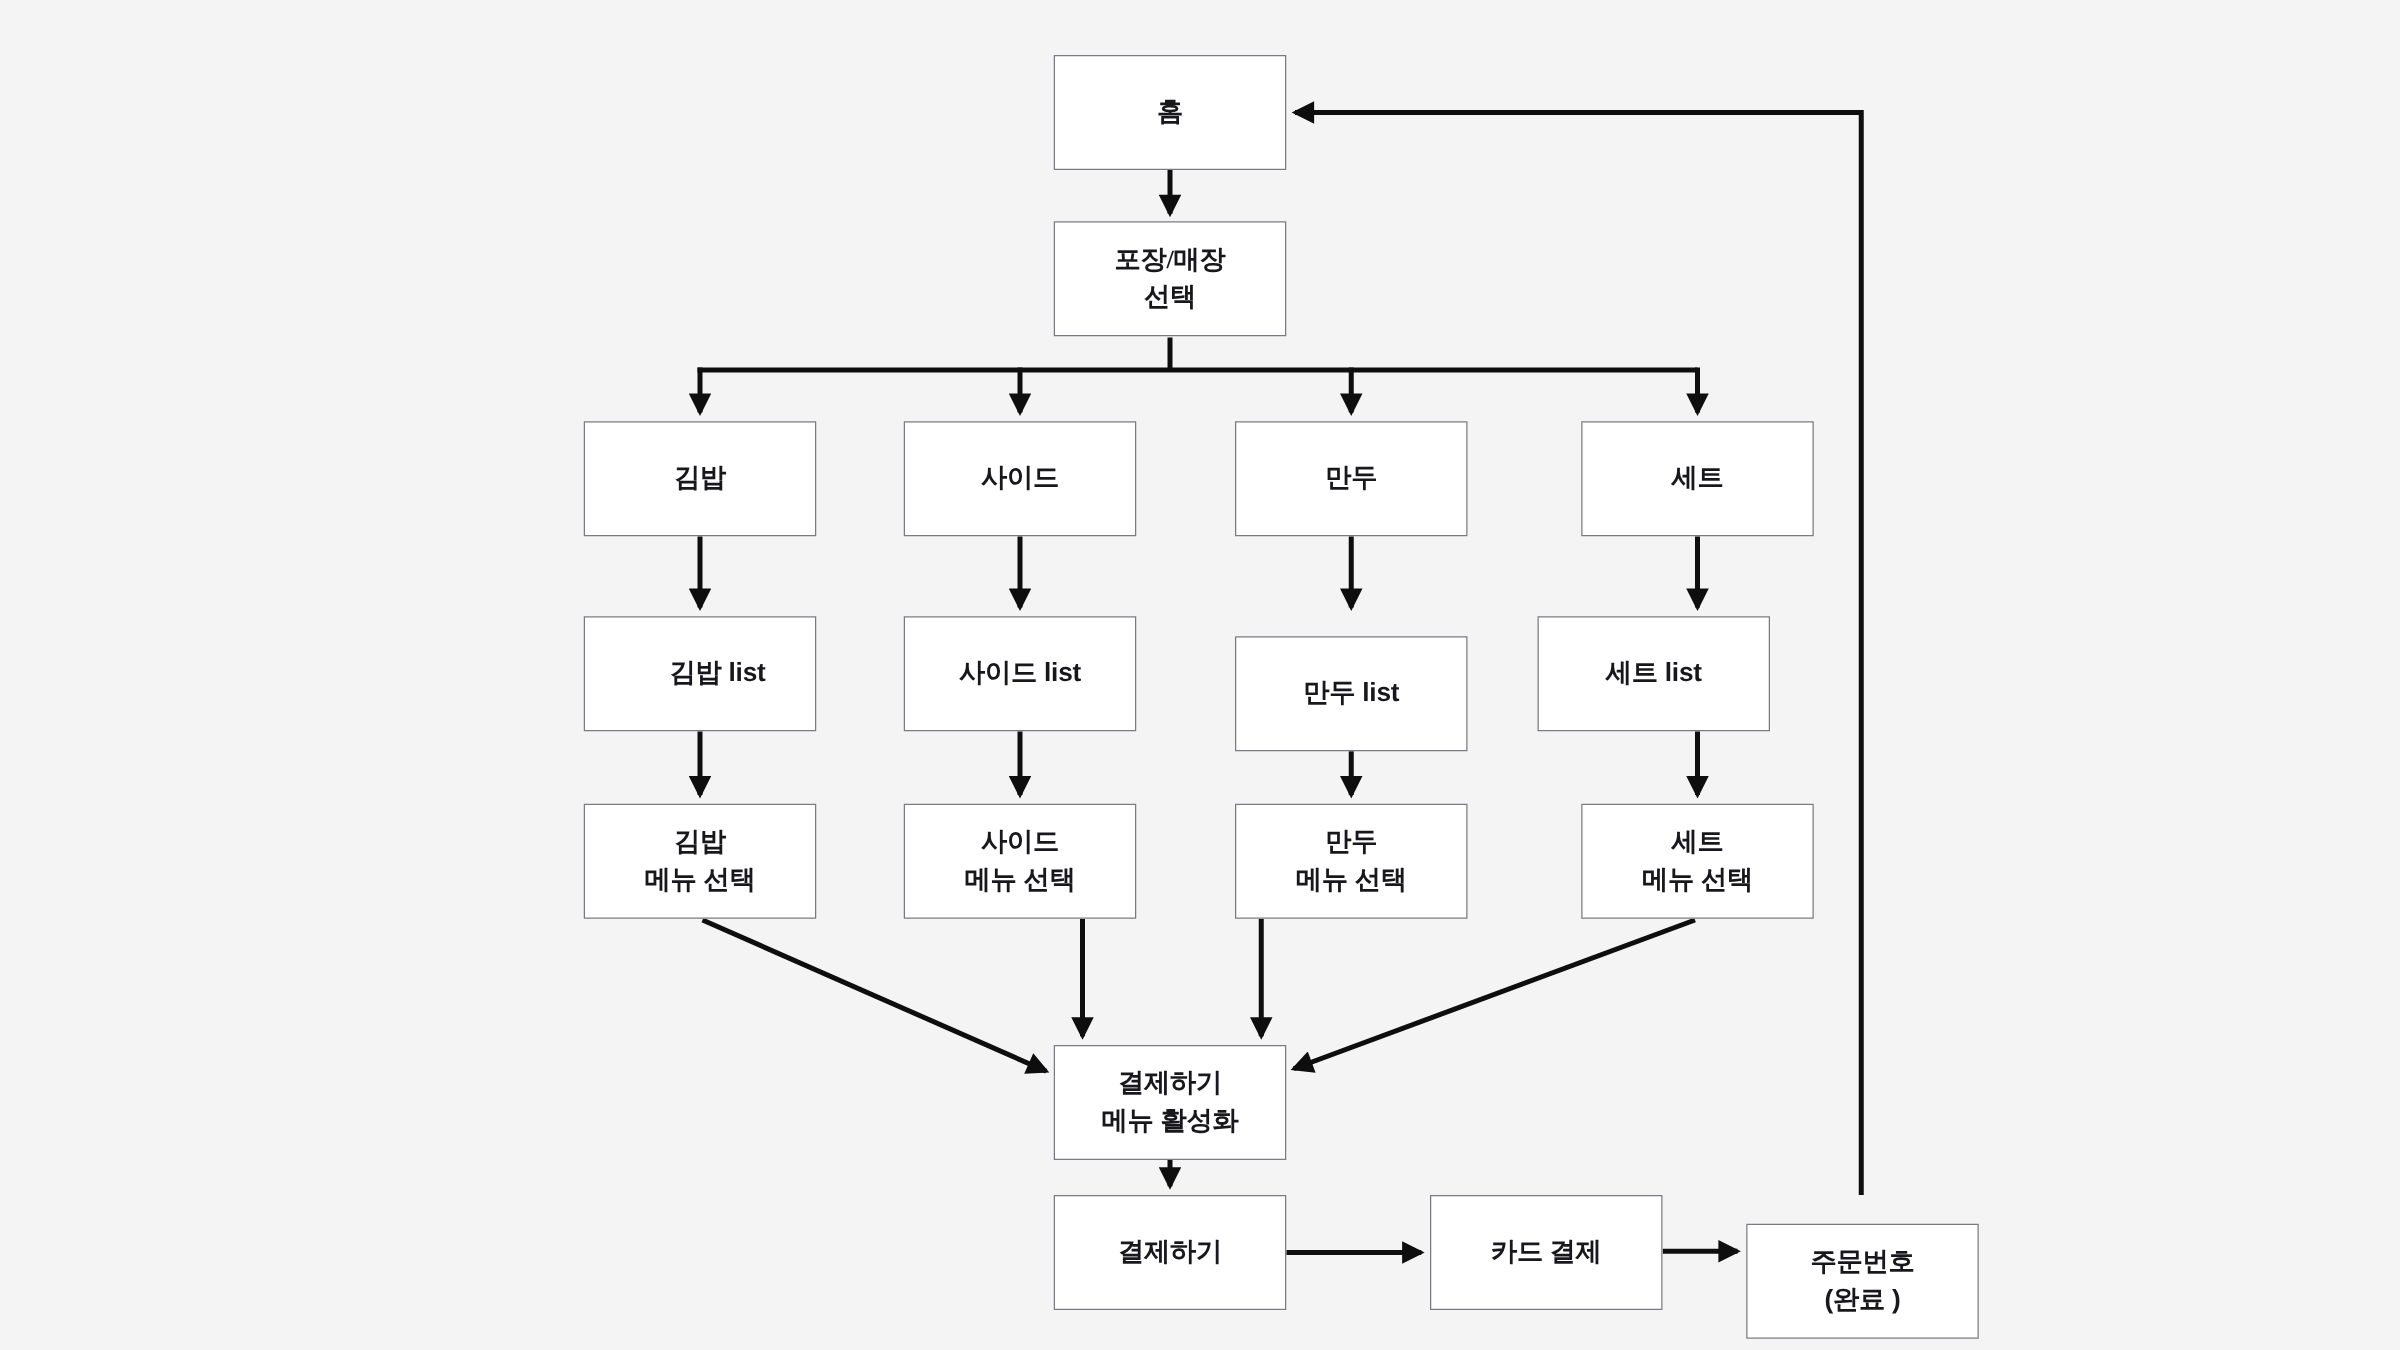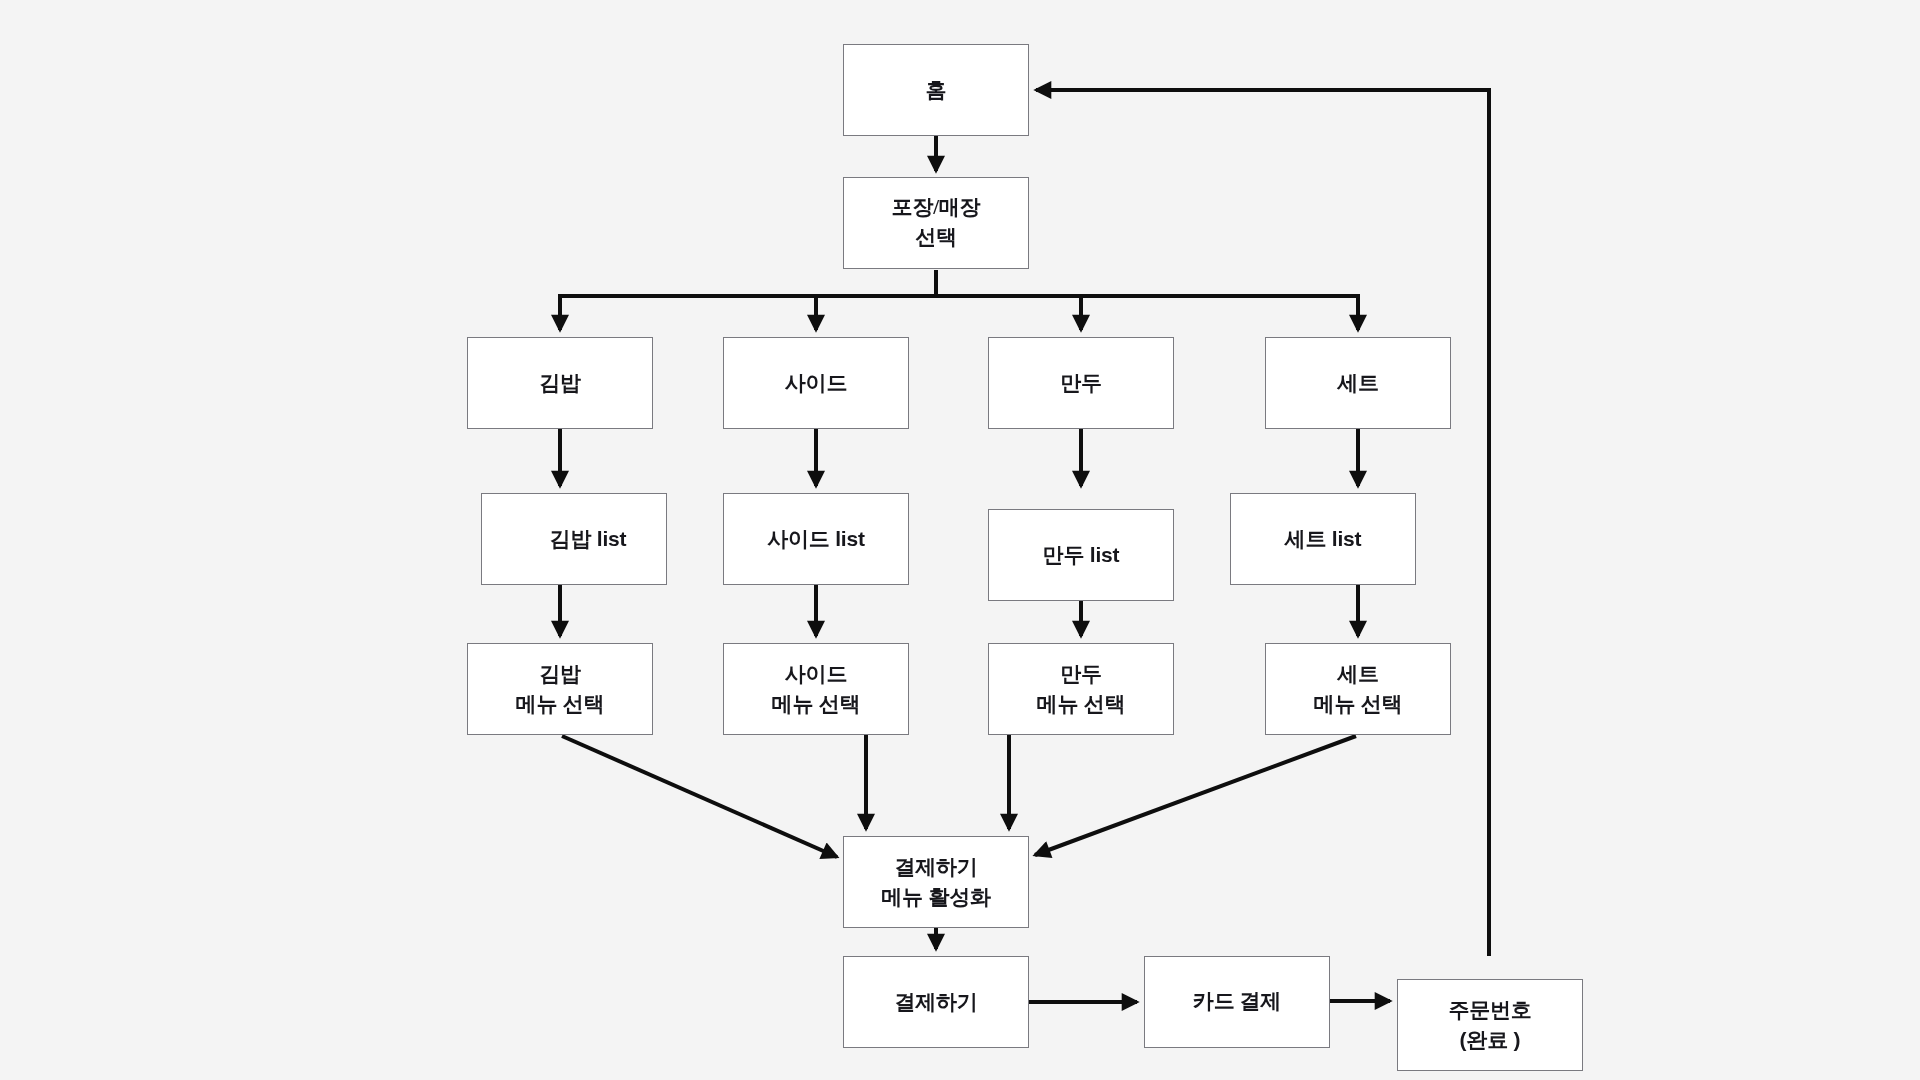--- a/index.html
+++ b/index.html
@@ -86,21 +86,21 @@
 
   <div class="node" style="left:843px; top:44px;">홈</div>
   <div class="node" style="left:843px; top:177px;font-family:Liberation Serif, serif;">포장/매장
 선택</div>
 
   <div class="node" style="left:467px; top:337px;">김밥</div>
   <div class="node" style="left:723px; top:337px;">사이드</div>
   <div class="node" style="left:988px; top:337px;">만두</div>
   <div class="node" style="left:1265px; top:337px;">세트</div>
 
-  <div class="node" style="left:481px; top:493px;padding-left:28px;">김밥 list</div>
+  <div class="node" style="left:467px; top:493px;padding-left:28px;">김밥 list</div>
   <div class="node" style="left:723px; top:493px;">사이드 list</div>
   <div class="node" style="left:988px; top:493px;margin-top:16px;">만두 list</div>
   <div class="node" style="left:1230px; top:493px;">세트 list</div>
 
   <div class="node" style="left:467px; top:643px;">김밥
 메뉴 선택</div>
   <div class="node" style="left:723px; top:643px;">사이드
 메뉴 선택</div>
   <div class="node" style="left:988px; top:643px;">만두
 메뉴 선택</div>

